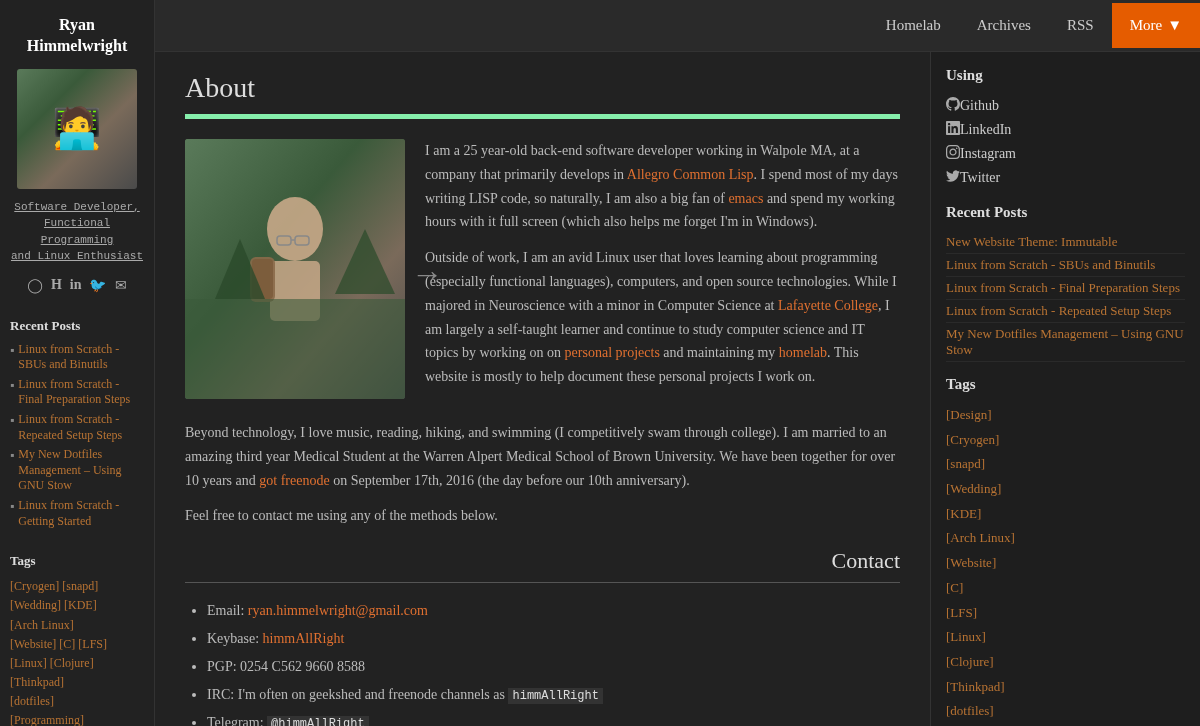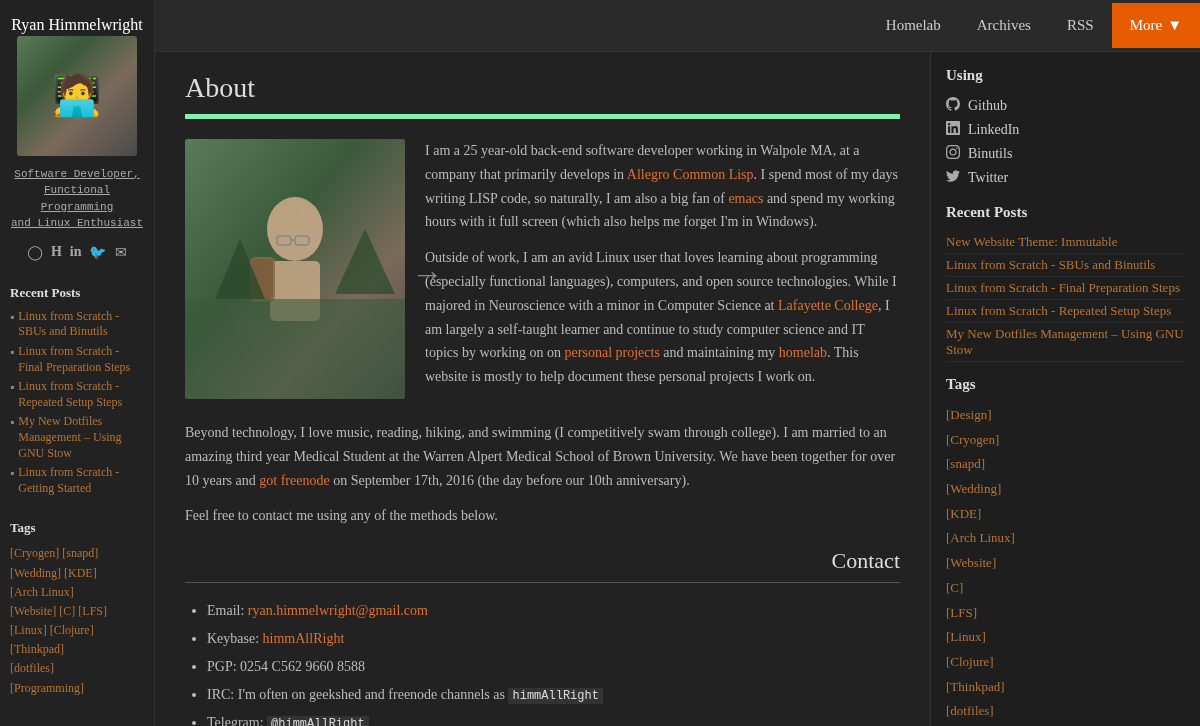--- a/index.html
+++ b/index.html
@@ -12,22 +12,23 @@
       background: #222;
       padding: 15px 10px;
       display: flex;
       flex-direction: column;
       align-items: center;
       border-right: 1px solid #333;
     }
     #left-sidebar .site-title {
       color: #fff;
       font-size: 16px;
-      font-weight: normal;
+      font-weight: bold;
       text-align: center;
+      margin-bottom: 12px;
       line-height: 1.3;
     }
     #left-sidebar .avatar {
       width: 120px;
       height: 120px;
       background: #555;
       border-radius: 3px;
       overflow: hidden;
       margin-bottom: 10px;
       position: relative;
@@ -220,21 +221,20 @@
       margin-top: 14px;
     }
     .rs-section-title:first-child { margin-top: 0; }
     .links-list {
       list-style: none;
       margin-bottom: 12px;
     }
     .links-list li {
       display: flex;
       align-items: center;
-      gap: 8px;
       padding: 3px 0;
       font-size: 14px;
       color: #ccc;
       font-family: Liberation Serif, serif;
     }
     .links-list li .link-icon {
       font-size: 14px;
       color: #aaa;
     }
     .links-list li a {
@@ -418,21 +418,21 @@
               </svg>
           </span>
           <a href="#">LinkedIn</a>
         </li>
         <li>
           <span class="link-icon">
             <svg width="14" height="14" viewBox="0 0 24 24" fill="#aaa">
                 <path d="M12 2.163c3.204 0 3.584.012 4.85.07 3.252.148 4.771 1.691 4.919 4.919.058 1.265.069 1.645.069 4.849 0 3.205-.012 3.584-.069 4.849-.149 3.225-1.664 4.771-4.919 4.919-1.266.058-1.644.07-4.85.07-3.204 0-3.584-.012-4.849-.07-3.26-.149-4.771-1.699-4.919-4.92-.058-1.265-.07-1.644-.07-4.849 0-3.204.013-3.583.07-4.849.149-3.227 1.664-4.771 4.919-4.919 1.266-.057 1.645-.069 4.849-.069zm0-2.163c-3.259 0-3.667.014-4.947.072-4.358.2-6.78 2.618-6.98 6.98-.059 1.281-.073 1.689-.073 4.948 0 3.259.014 3.668.072 4.948.2 4.358 2.618 6.78 6.98 6.98 1.281.058 1.689.072 4.948.072 3.259 0 3.668-.014 4.948-.072 4.354-.2 6.782-2.618 6.979-6.98.059-1.28.073-1.689.073-4.948 0-3.259-.014-3.667-.072-4.947-.196-4.354-2.617-6.78-6.979-6.98-1.281-.059-1.69-.073-4.949-.073zm0 5.838c-3.403 0-6.162 2.759-6.162 6.162s2.759 6.163 6.162 6.163 6.162-2.759 6.162-6.163c0-3.403-2.759-6.162-6.162-6.162zm0 10.162c-2.209 0-4-1.79-4-4 0-2.209 1.791-4 4-4s4 1.791 4 4c0 2.21-1.791 4-4 4zm6.406-11.845c-.796 0-1.441.645-1.441 1.44s.645 1.44 1.441 1.44c.795 0 1.439-.645 1.439-1.44s-.644-1.44-1.439-1.44z"></path>
               </svg>
           </span>
-          <a href="#">Binutils</a>
+          <a href="#">Instagram</a>
         </li>
         <li>
           <span class="link-icon">
             <svg width="14" height="14" viewBox="0 0 24 24" fill="#aaa">
                 <path d="M23.953 4.57a10 10 0 01-2.825.775 4.958 4.958 0 002.163-2.723c-.951.555-2.005.959-3.127 1.184a4.92 4.92 0 00-8.384 4.482C7.69 8.095 4.067 6.13 1.64 3.162a4.822 4.822 0 00-.666 2.475c0 1.71.87 3.213 2.188 4.096a4.904 4.904 0 01-2.228-.616v.06a4.923 4.923 0 003.946 4.827 4.996 4.996 0 01-2.212.085 4.936 4.936 0 004.604 3.417 9.867 9.867 0 01-6.102 2.105c-.39 0-.779-.023-1.17-.067a13.995 13.995 0 007.557 2.209c9.053 0 13.998-7.496 13.998-13.985 0-.21 0-.42-.015-.63A9.935 9.935 0 0024 4.59z"></path>
               </svg>
           </span>
           <a href="#">Twitter</a>
         </li>
       </ul>

